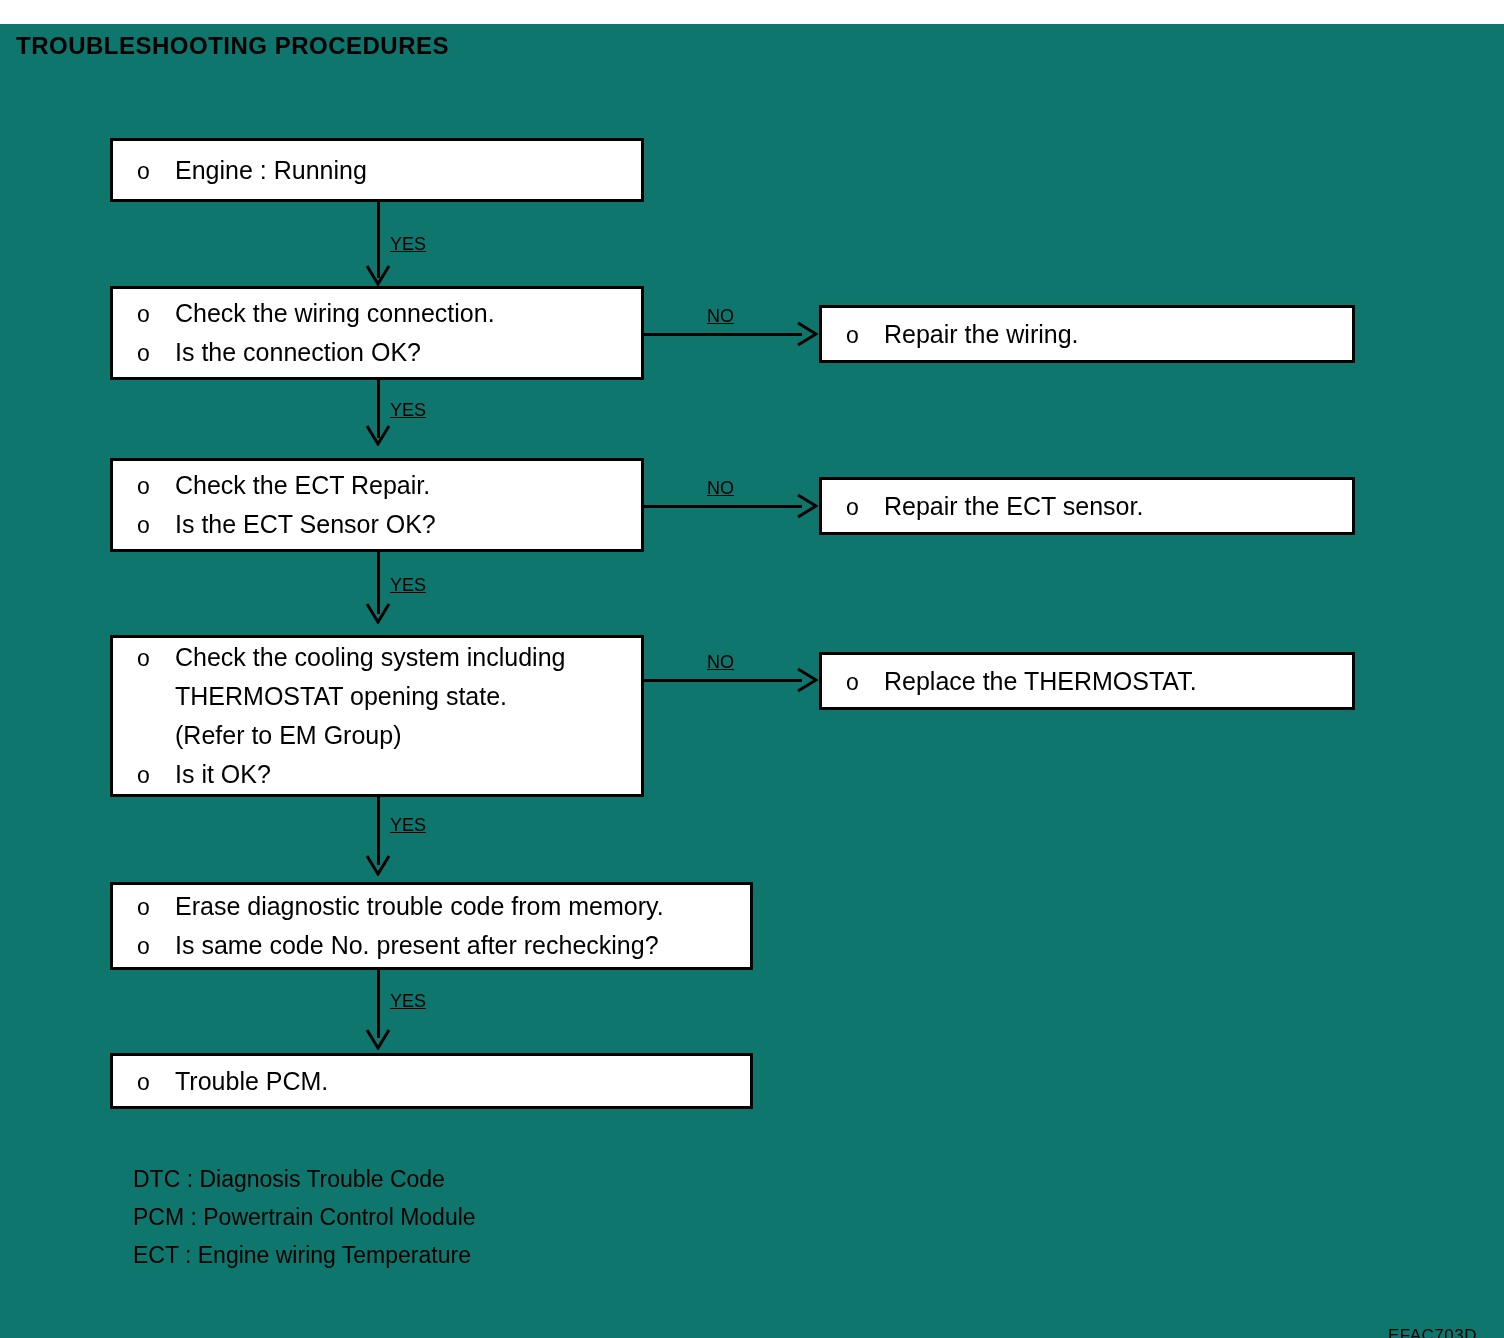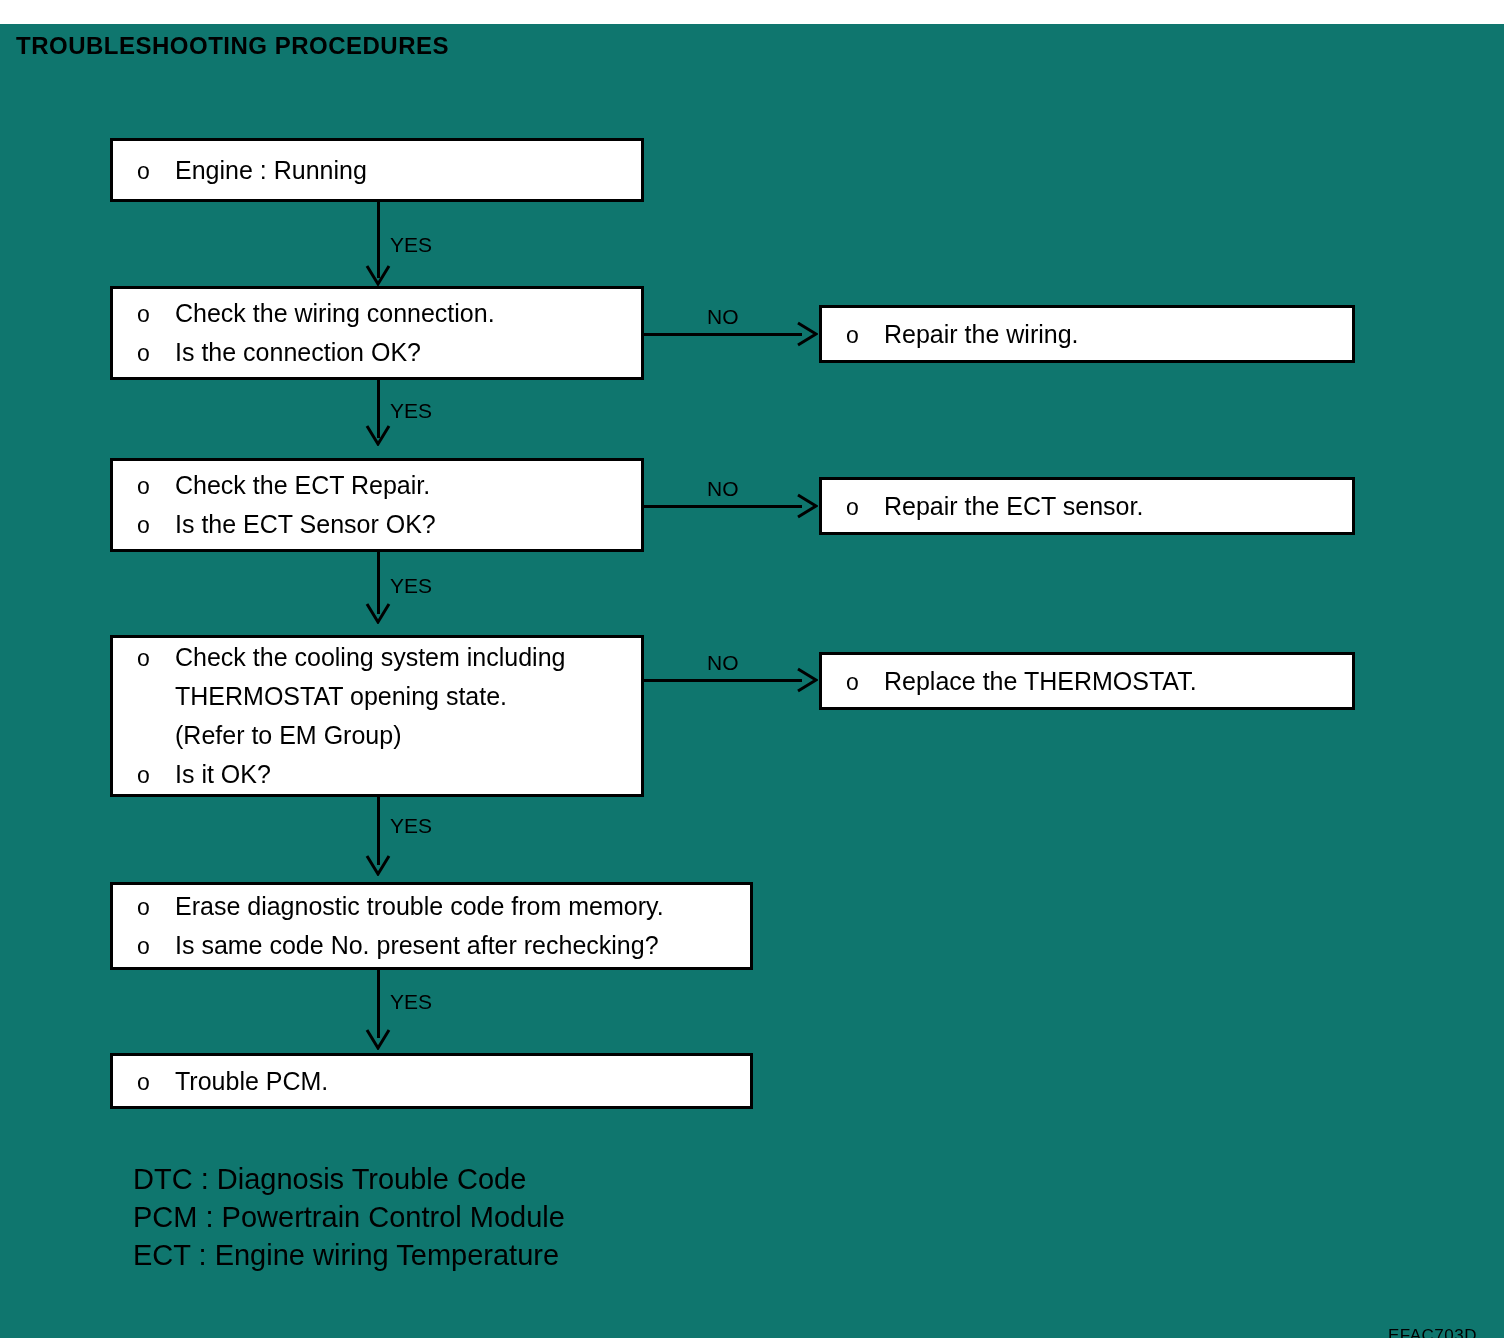--- a/index.html
+++ b/index.html
@@ -74,32 +74,33 @@
     width: 26px;
     height: 22px;
   }
   .arrow-right {
     position: absolute;
     width: 22px;
     height: 26px;
   }
   .edge-label {
     position: absolute;
-    font-size: 21px;
+    font-size: 18px;
     line-height: 25px;
     white-space: nowrap;
+    text-decoration: underline;
   }
   
   .legend {
     position: absolute;
     left: 133px;
     top: 1136px;
   }
   .legend-row {
-    font-size: 29px;
+    font-size: 23px;
     line-height: 38px;
     white-space: nowrap;
   }
   .footer-code {
     position: absolute;
     right: 27px;
     bottom: 16px;
     font-size: 17px;
     font-weight: normal;
     letter-spacing: 0.5px;

